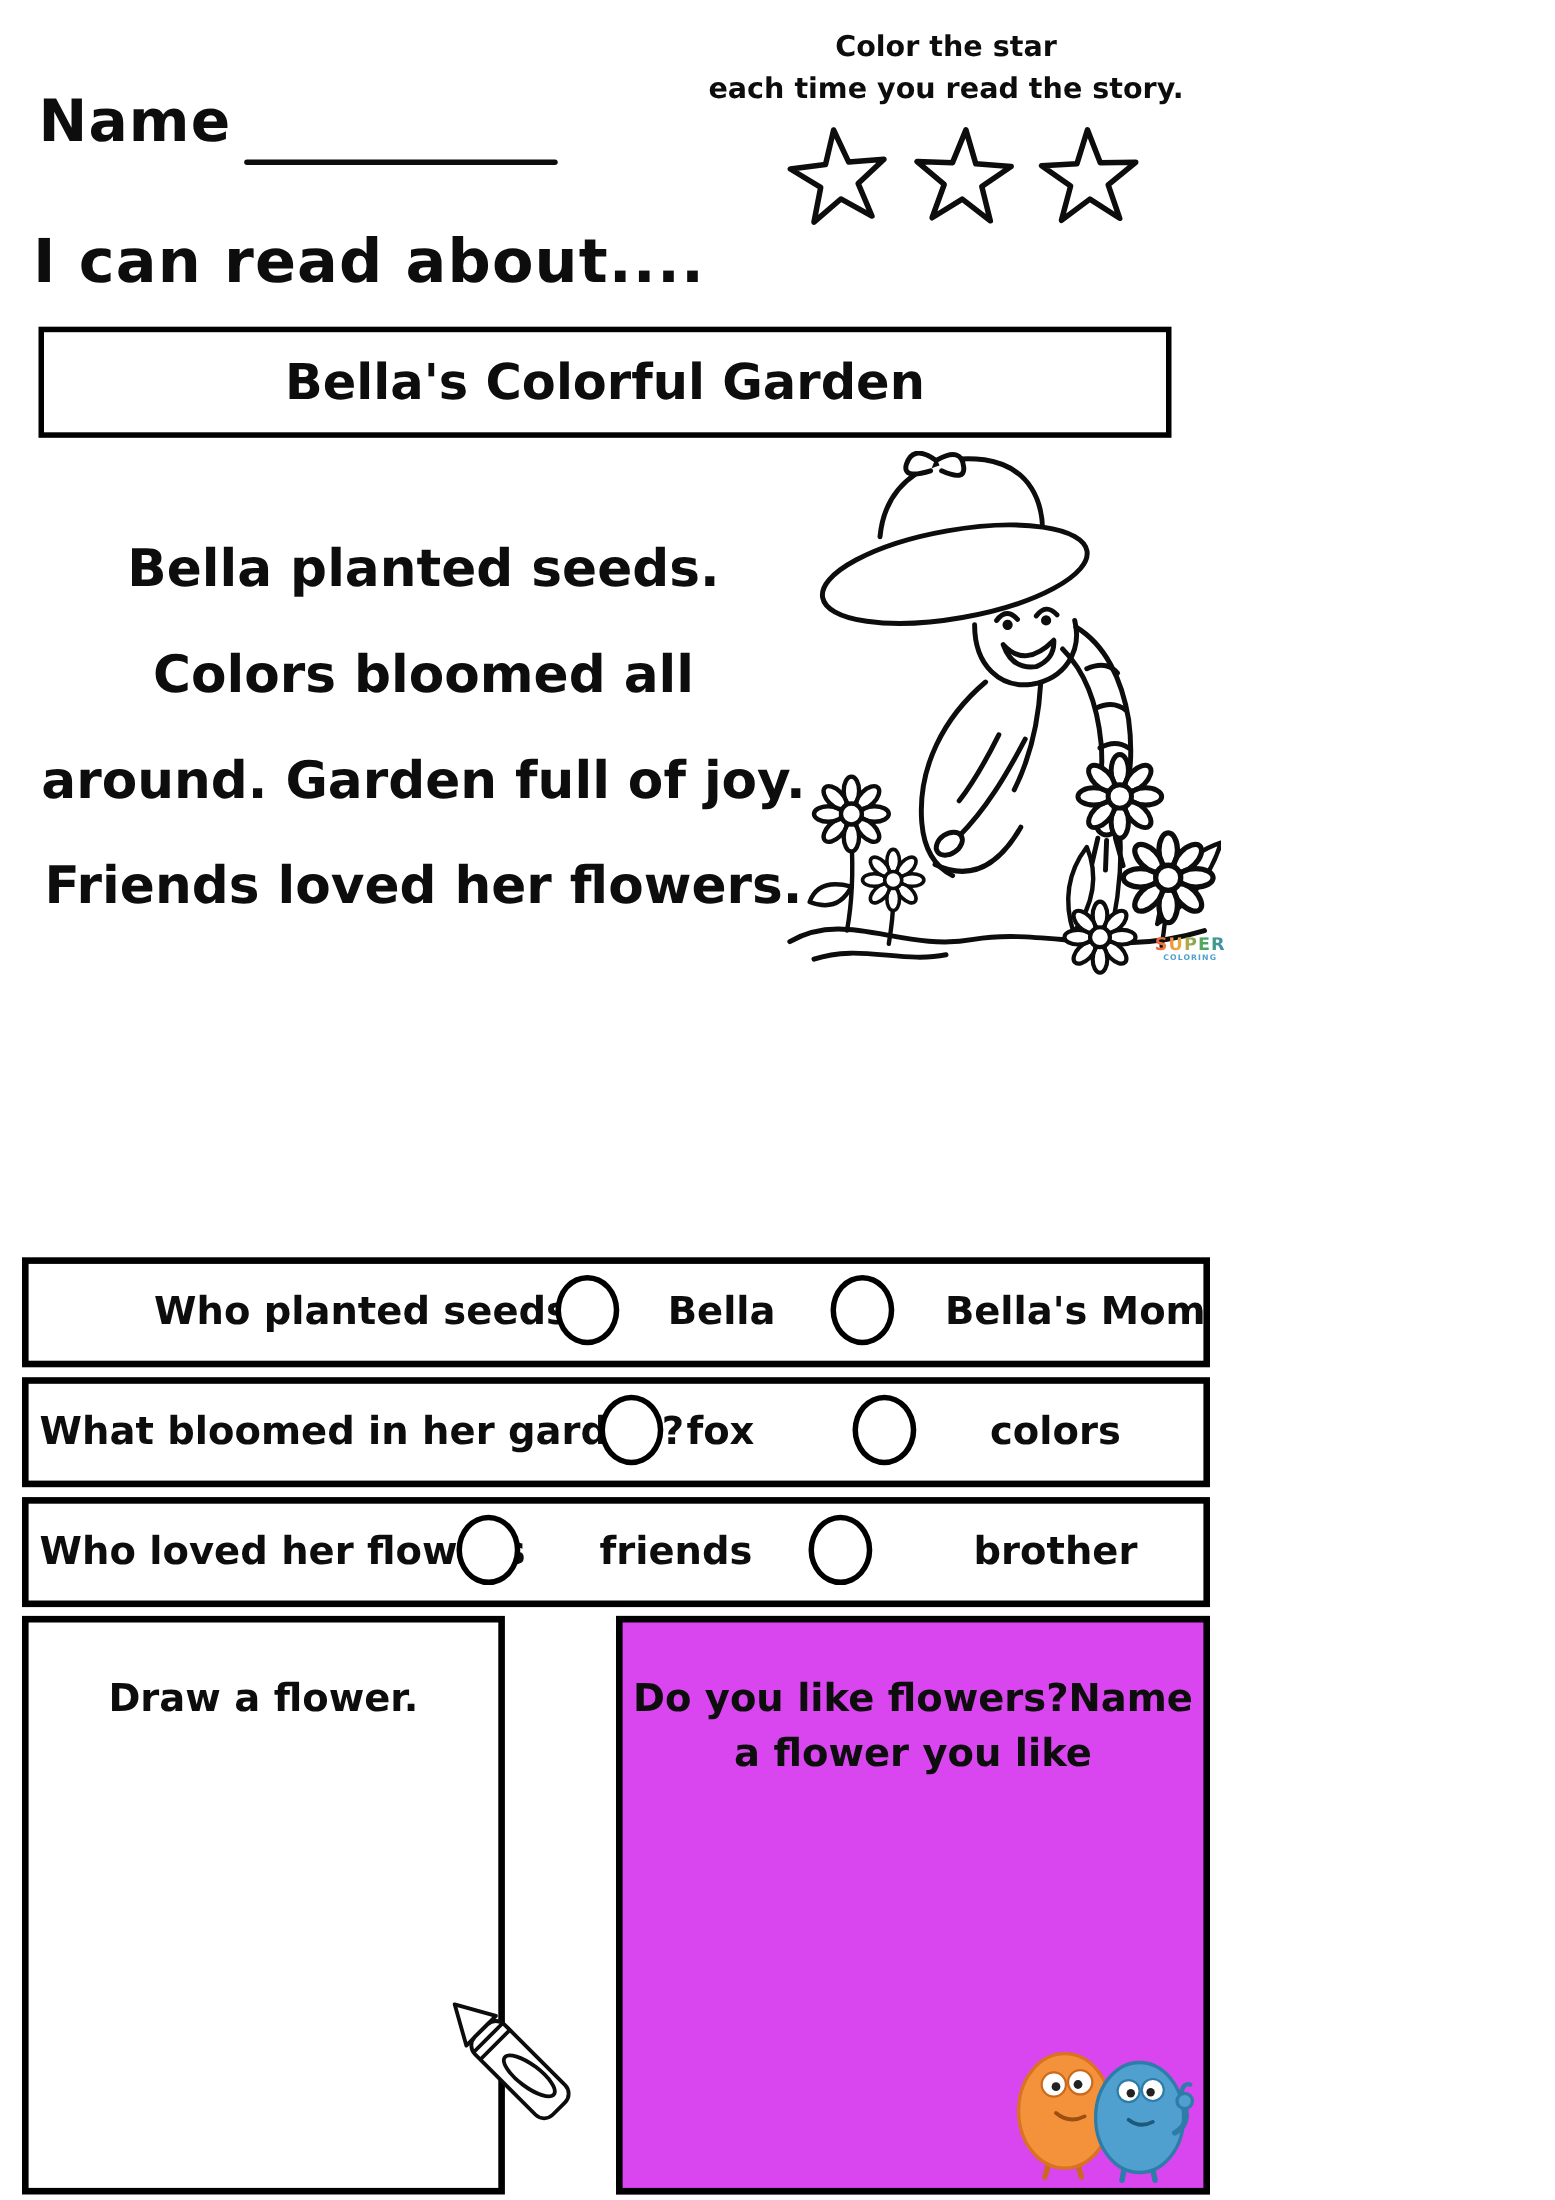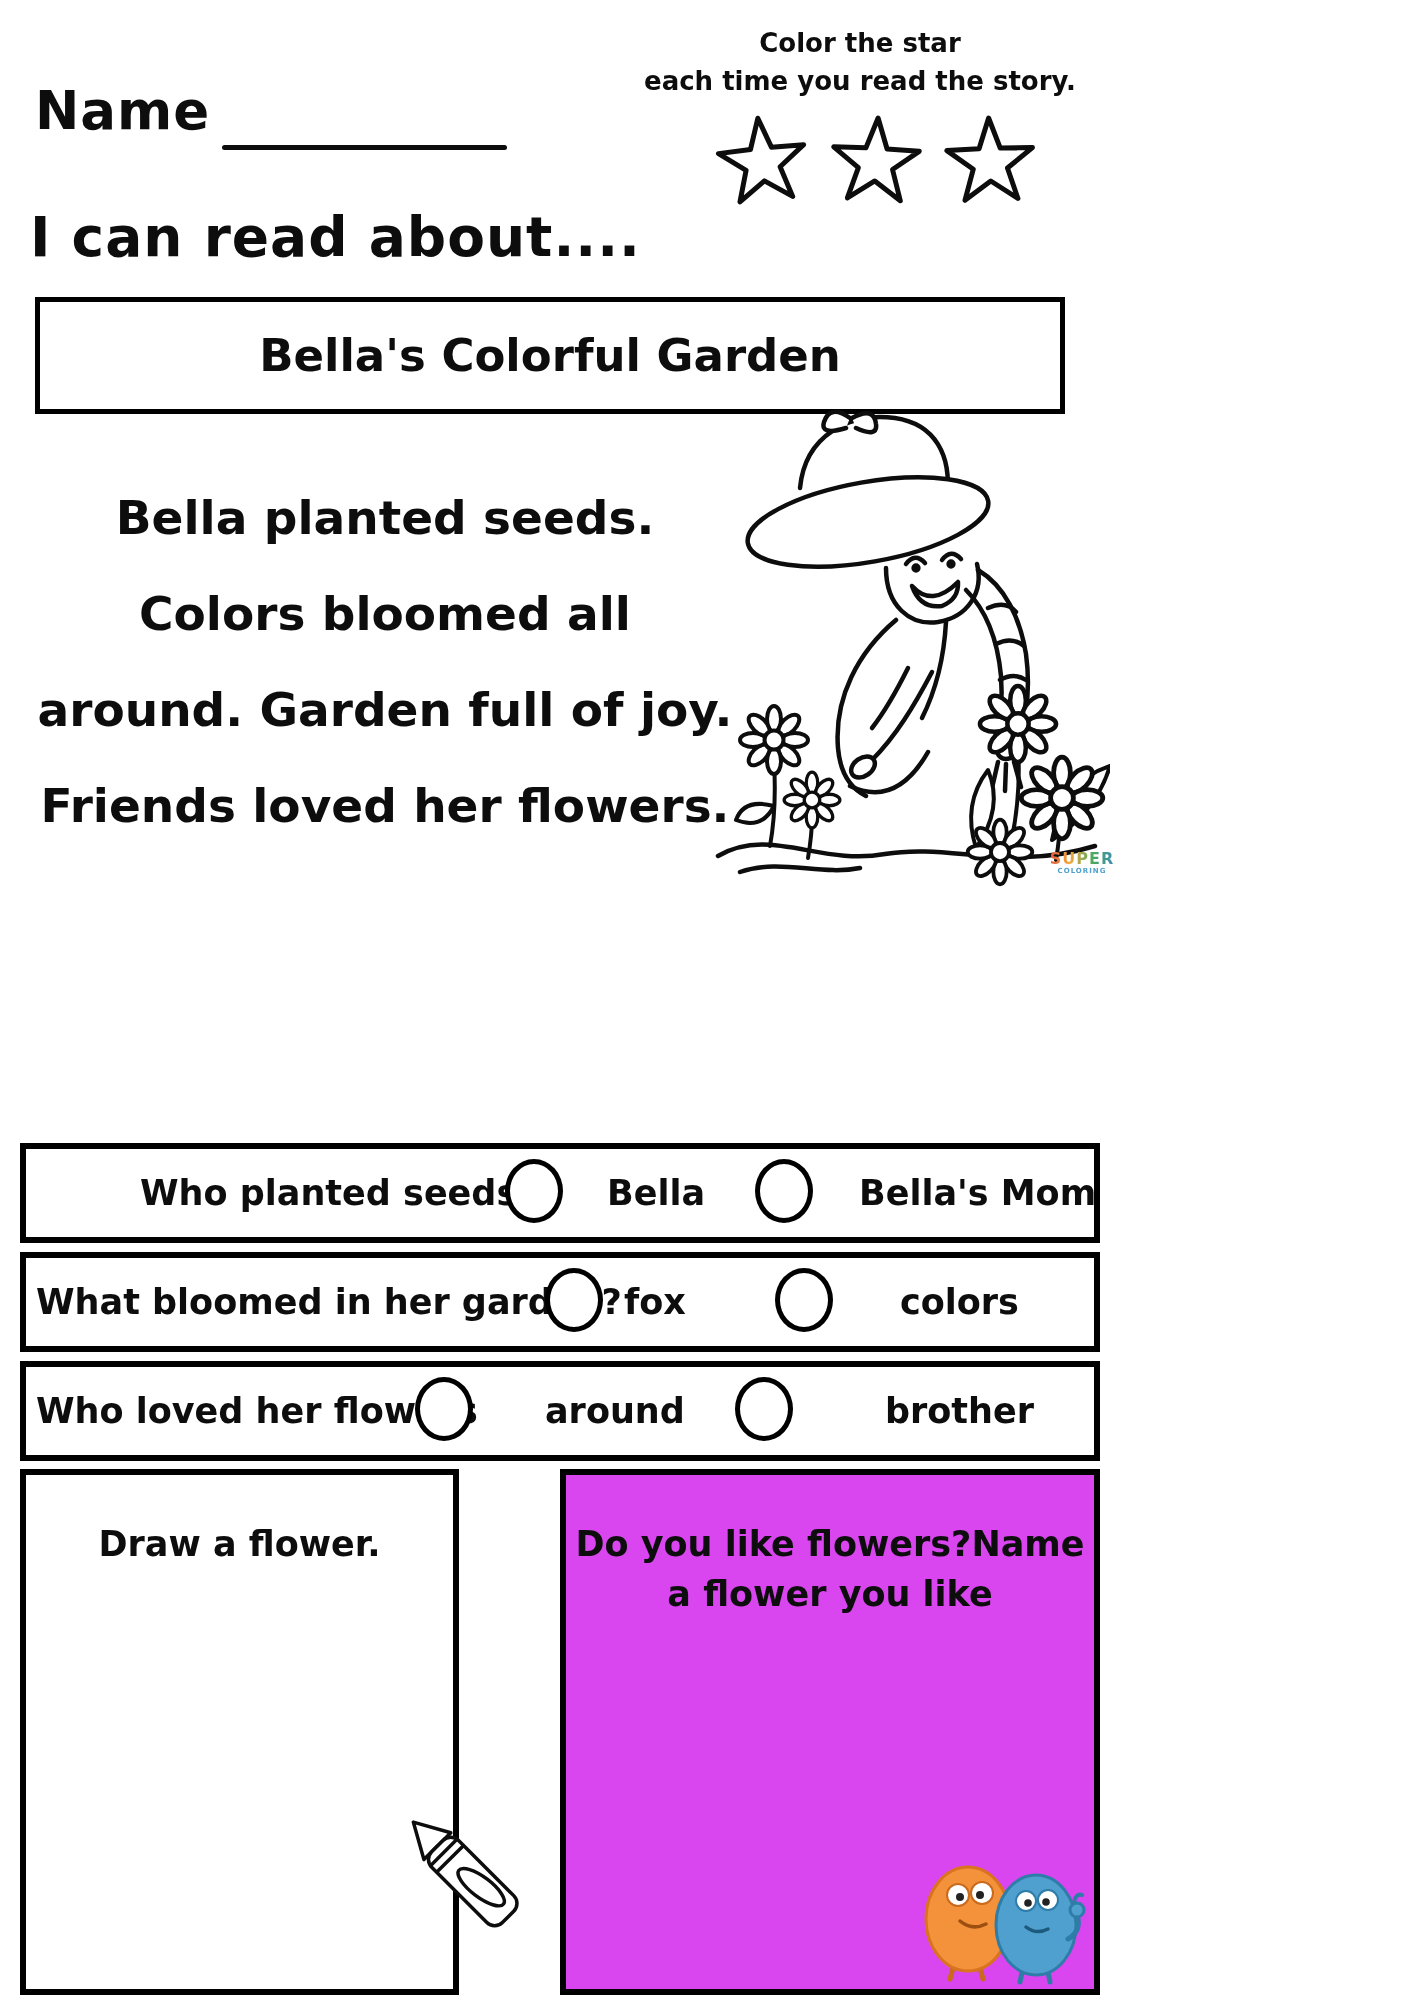--- a/index.html
+++ b/index.html
@@ -13,21 +13,21 @@
     font-size:26px;font-weight:700;line-height:38px;}
   .stars-row{left:712px;top:106px;width:340px;display:flex;gap:14px;}
   .star{width:100px;height:104px;display:block;}
   .star:nth-child(1){transform:rotate(-6deg);}
   .star:nth-child(2){transform:rotate(3deg);}
   .star:nth-child(3){transform:rotate(-2deg);}
   .name-label{left:35px;top:80px;font-size:53px;font-weight:800;letter-spacing:1px;}
   .name-line{left:222px;top:145px;width:285px;height:5px;background:#0d0d0d;border-radius:3px;}
   .read-about{left:30px;top:205px;font-size:55px;font-weight:800;letter-spacing:1px;}
   
-  .title-box{left:35px;top:297px;width:1030px;height:117px;border:5px solid #000;
+  .title-box{left:35px;top:297px;width:1030px;height:101px;border:5px solid #000;
     box-sizing:border-box;display:flex;align-items:center;justify-content:center;background:#fff;}
   .title-box span{font-size:45px;font-weight:800;}
   
   .story{left:32px;top:470px;width:706px;text-align:center;}
   .story div{font-size:47px;font-weight:700;line-height:96px;white-space:nowrap;}
   .illustration{left:700px;top:410px;width:410px;height:492px;}
   .watermark{left:1046px;top:852px;width:72px;text-align:center;line-height:13px;}
   .watermark .w1{font-size:16px;font-weight:800;letter-spacing:1px;
     background:linear-gradient(90deg,#e44d3c,#f2a93b,#46a85e,#3c86c6);
     -webkit-background-clip:text;background-clip:text;color:transparent;display:block;}
@@ -169,21 +169,21 @@
     <span class="prompt">What bloomed in her garden?</span>
     <span class="opt-circle c1"></span>
     <span class="opt-label l1">fox</span>
     <span class="opt-circle c2"></span>
     <span class="opt-label l2">colors</span>
   </div>
 
   <div class="abs q-row q3">
     <span class="prompt">Who loved her flowers</span>
     <span class="opt-circle c1"></span>
-    <span class="opt-label l1">around</span>
+    <span class="opt-label l1">friends</span>
     <span class="opt-circle c2"></span>
     <span class="opt-label l2">brother</span>
   </div>
 
   <div class="abs draw-box">
     <div class="box-prompt">Draw a flower.</div>
     <div class="crayon-wrap">
       <svg viewBox="0 0 150 62" width="150" height="62">
         <g fill="#fff" stroke="#0d0d0d" stroke-width="3.5" stroke-linejoin="round" stroke-linecap="round">
           <path d="M6,31 L40,12 L40,50 Z"></path>

